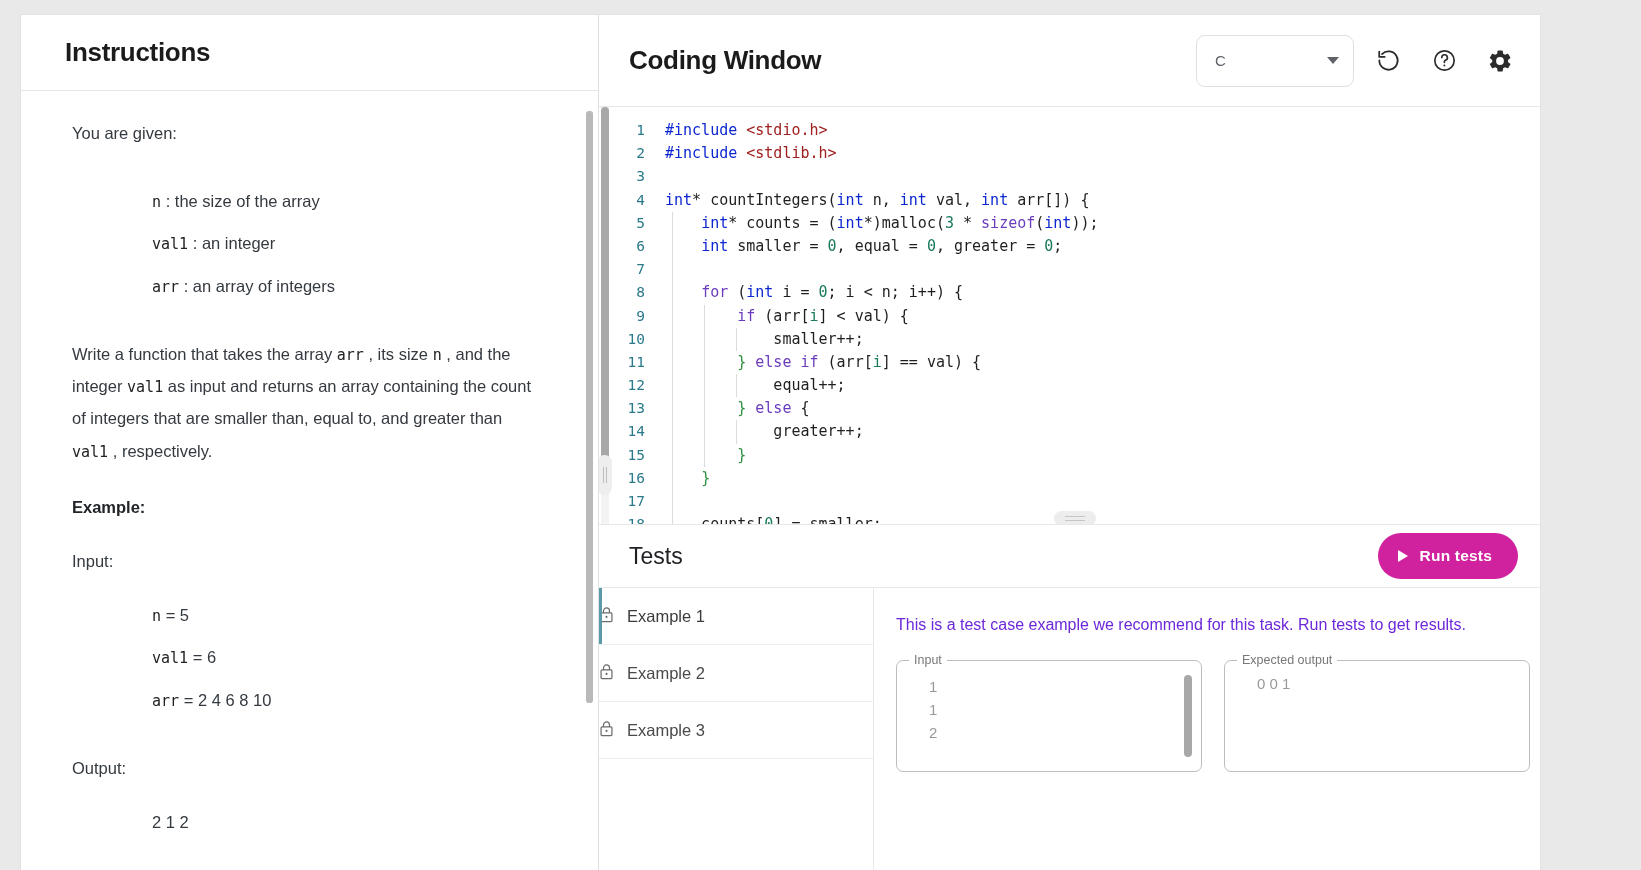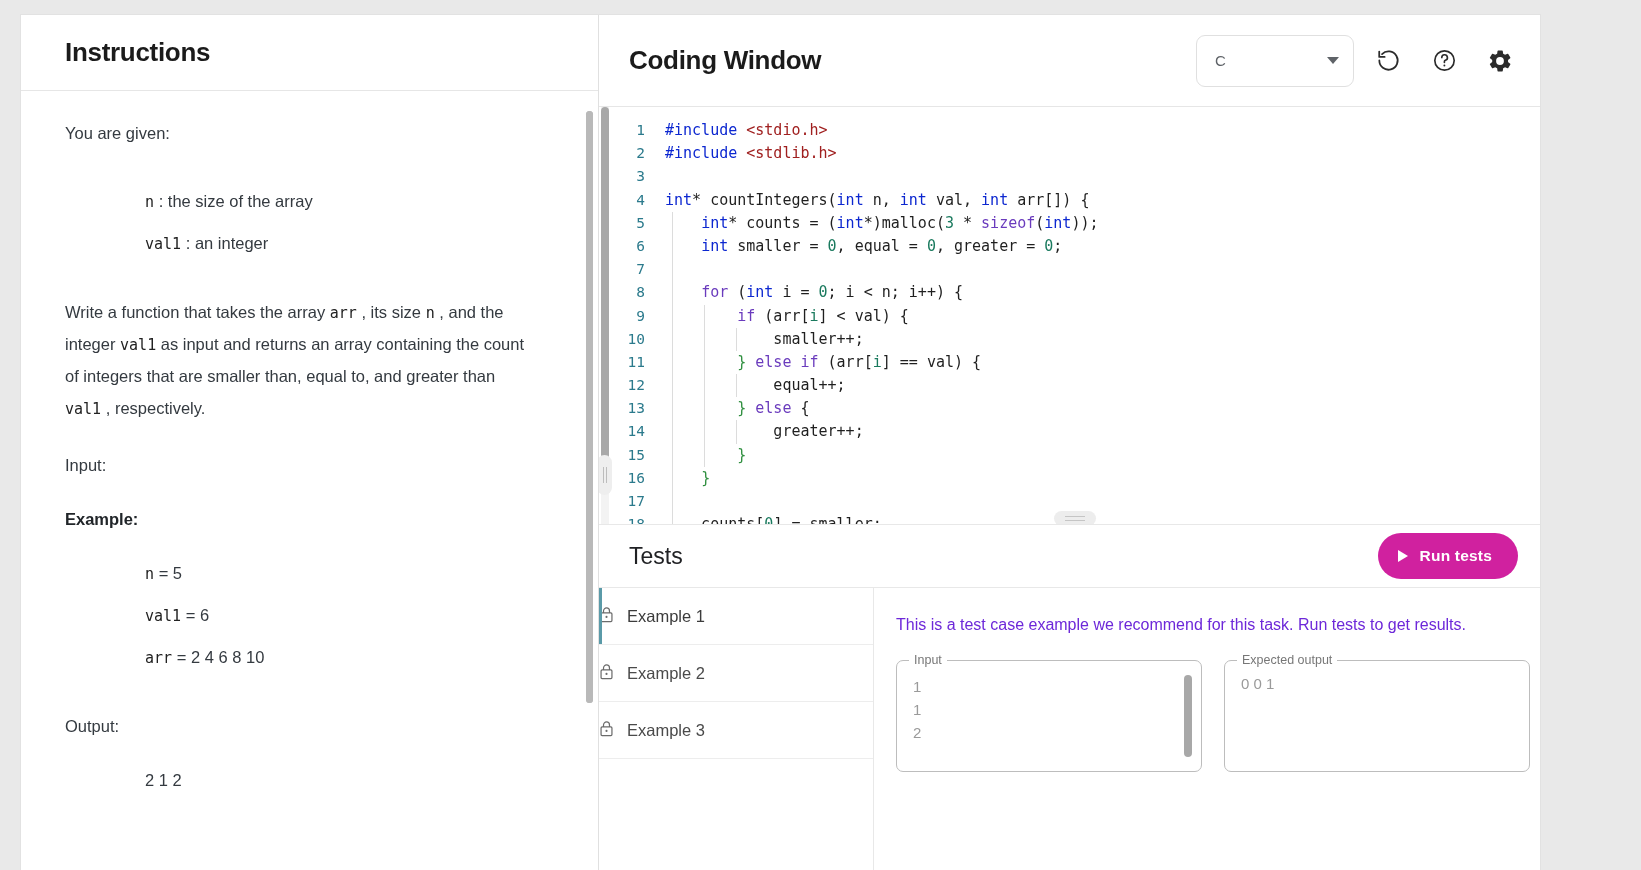--- a/index.html
+++ b/index.html
@@ -47,20 +47,21 @@
     letter-spacing: -0.3px;
   }
   .instructions-body {
     flex: 1;
     padding: 26px 44px 20px 44px;
     overflow: hidden;
     font-size: 16.5px;
     color: #343a40;
     line-height: 1.95;
     position: relative;
+    margin-left: 7px;
   }
   .instructions-body p { margin: 0 0 22px 0; }
   .ind { margin-left: 80px; }
   .ind-row { margin-bottom: 10px; }
   .mono {
     font-family: "DejaVu Sans Mono", monospace;
     font-size: 15px;
     color: #222;
   }
   .para { margin: 0 0 10px 0; max-width: 470px; }
@@ -318,20 +319,21 @@
     font-size: 16px;
     color: #6d28d9;
     margin: 0 0 26px 0;
   }
   .fields { display: flex; gap: 22px; }
   .field {
     position: relative;
     border: 1px solid #bdbdbd;
     border-radius: 7px;
     background: #fff;
+    padding-left: 16px;
   }
   .field-label {
     position: absolute;
     top: -8px; left: 12px;
     background: #fff;
     padding: 0 5px;
     font-size: 12.5px;
     color: #777;
   }
   .field-input {
@@ -375,20 +377,24 @@
       <div class="gap-sm"></div>
 
       <div class="ind">
         <div class="ind-row">
           <span class="mono">n</span>
           <span>: the size of the array</span>
         </div>
         <div class="ind-row">
           <span class="mono">val1</span>
           <span>: an integer</span>
+        </div>
+        <div class="ind-row">
+          <span class="mono">arr</span>
+          <span>: an array of integers</span>
         </div>
       </div>
 
       <div class="gap-lg"></div>
 
       <div class="para">
         <span>Write a function that takes the array</span>
         <span class="mono">arr</span>
         <span>, its size</span>
         <span class="mono">n</span>
@@ -397,22 +403,22 @@
         <span class="mono">val1</span>
         <span>as input and returns an array</span>
         <span>containing the count of integers that are smaller</span>
         <span>than, equal to, and greater than</span>
         <span class="mono">val1</span>
         <span>, respectively.</span>
       </div>
 
       <div class="gap-sm"></div>
 
+      <p class="para bold">Example:</p>
       <p class="para">Input:</p>
-      <p class="para bold">Example:</p>
 
       <div class="ind">
         <div class="ind-row">
           <span class="mono">n</span>
           <span>= 5</span>
         </div>
         <div class="ind-row">
           <span class="mono">val1</span>
           <span>= 6</span>
         </div>

